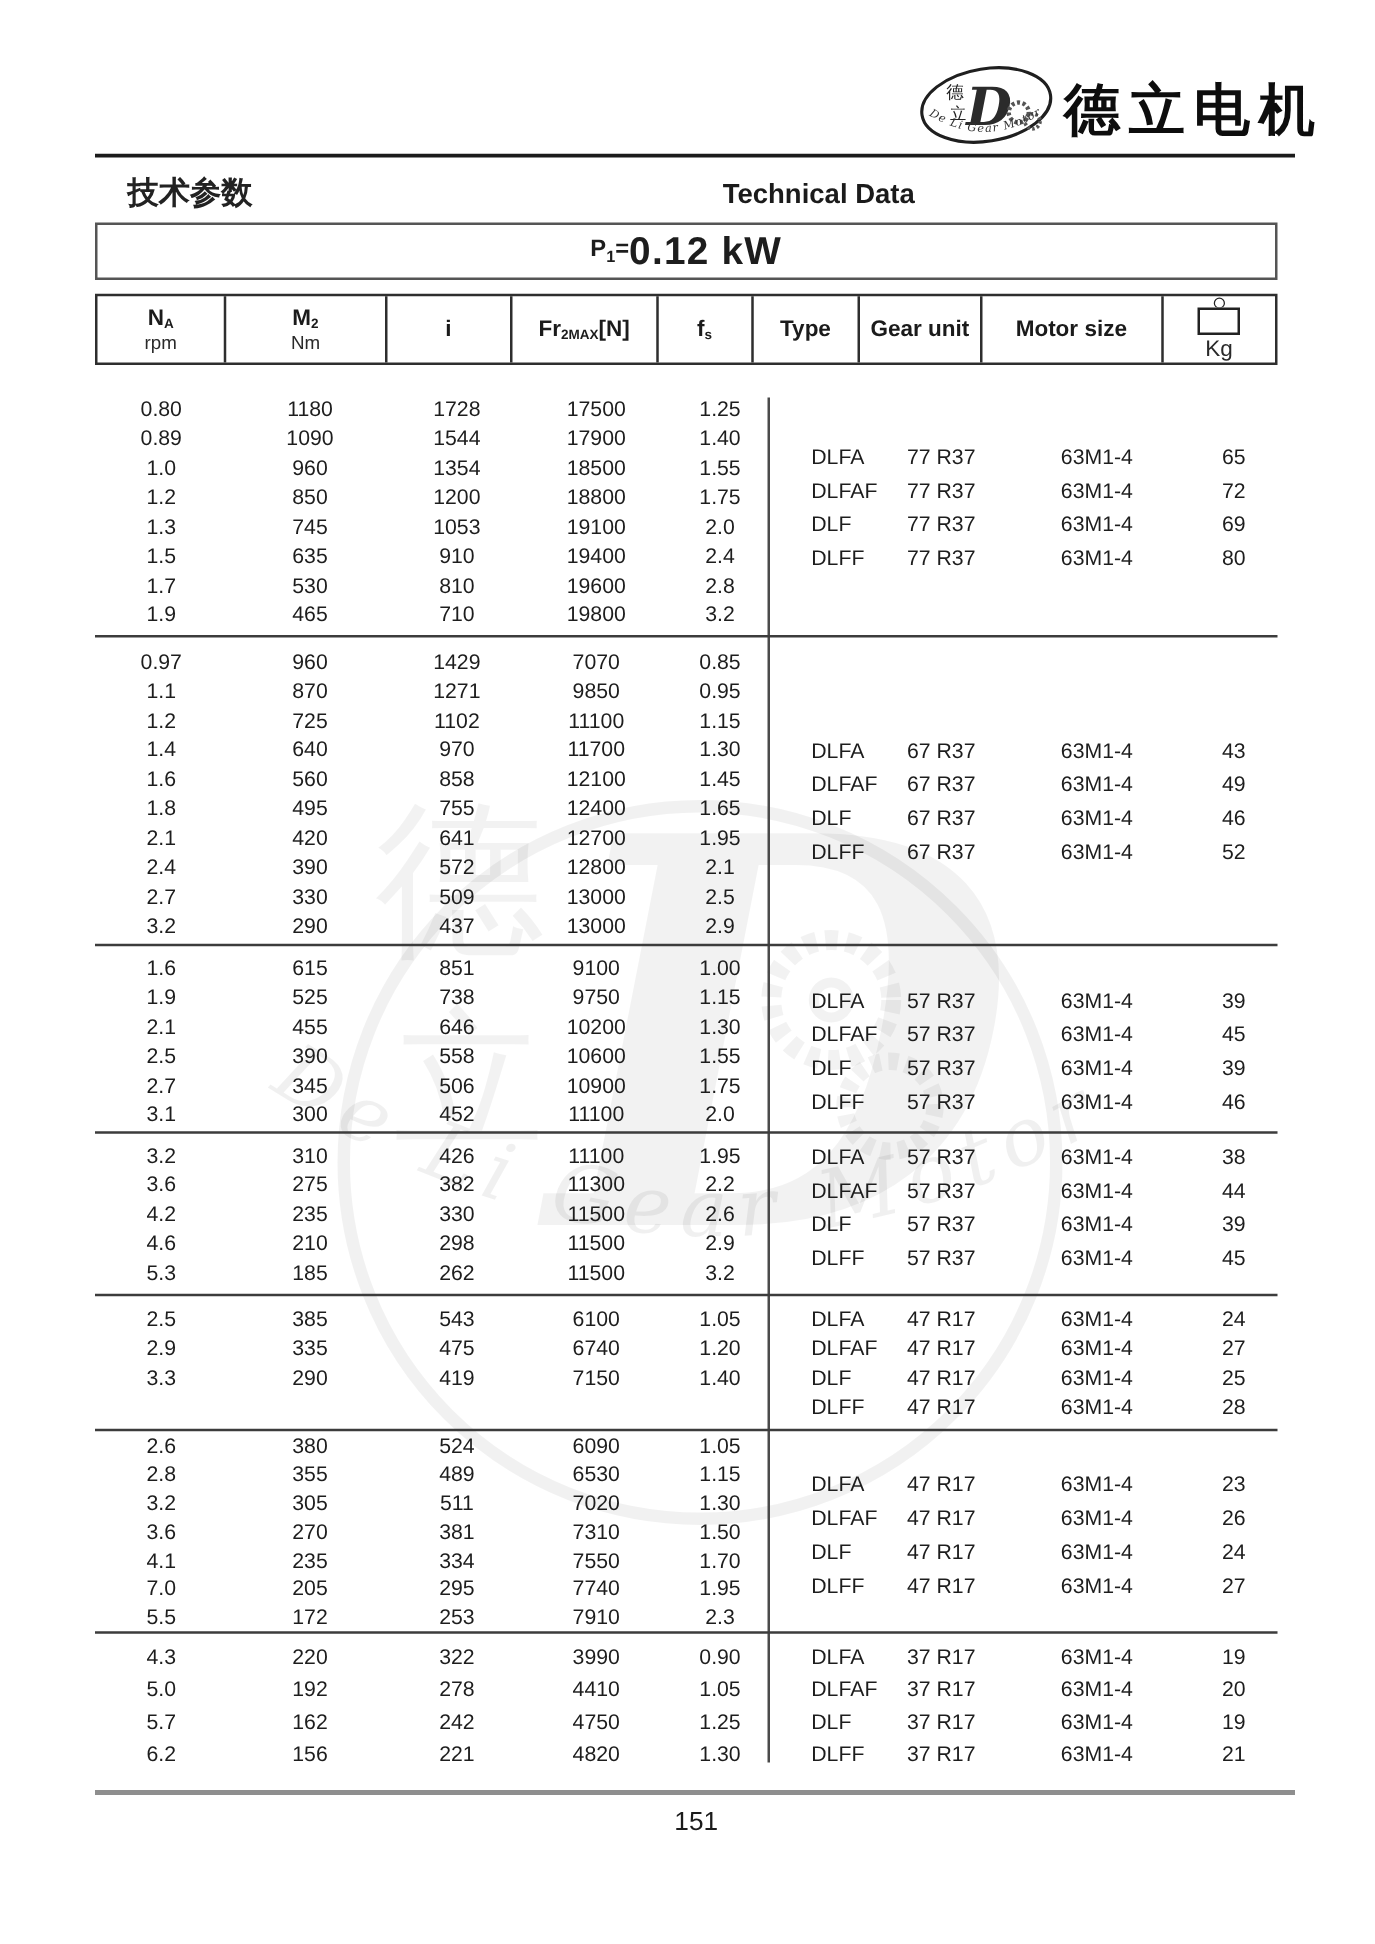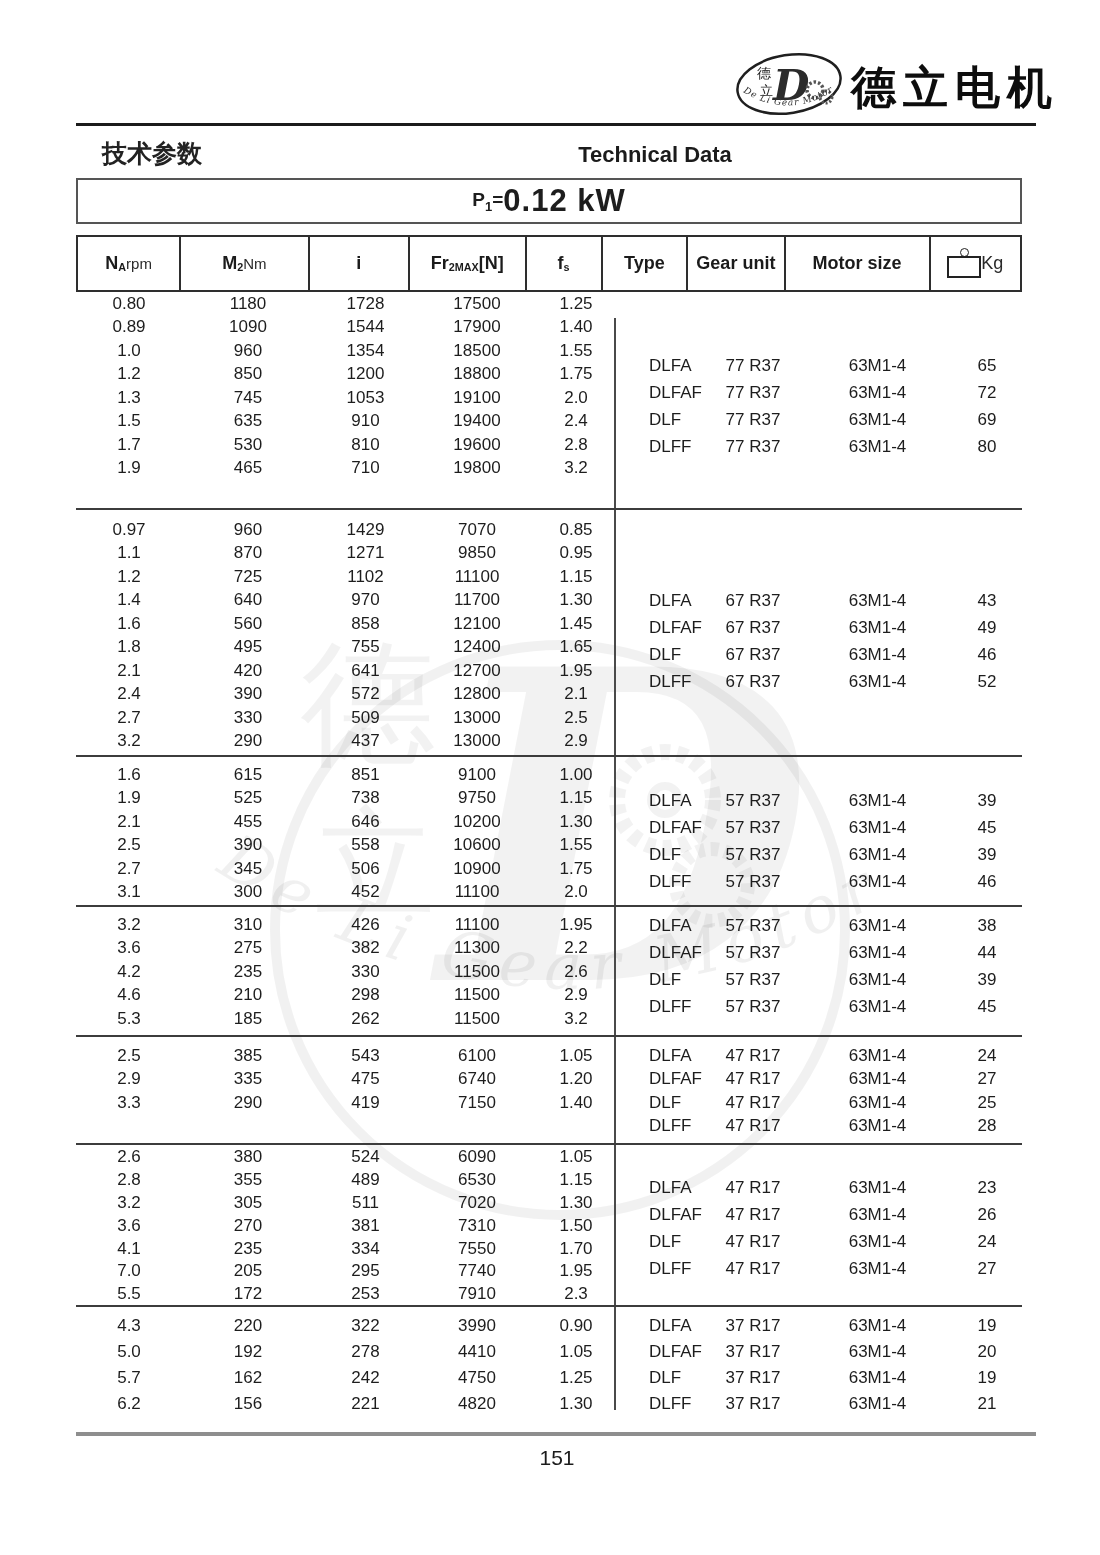--- a/index.html
+++ b/index.html
@@ -31,40 +31,40 @@
   #power-box .p-small{font-size:19px; font-weight:bold;}
   #power-box .p-small sub{font-size:13px;}
   #power-box .p-big{font-size:31px; font-weight:bold; letter-spacing:1px;}
   
   #thead{
     position:absolute; left:76px; top:235px; width:946px; height:57px;
     border:2px solid #2e2e2e; box-sizing:border-box; display:flex;
   }
   .hcell{
     border-right:2px solid #2e2e2e; box-sizing:border-box;
-    display:flex; flex-direction:row; align-items:center; justify-content:center;
+    display:flex; flex-direction:column; align-items:center; justify-content:center;
     font-weight:bold; font-size:18px; color:#1b1b1b; line-height:1.15;text-align:right;
   }
   .hcell:last-child{border-right:none;}
   .hsub{font-weight:normal; font-size:15px; color:#2a2a2a;}
   .hcell sub{font-size:0.6em; vertical-align:-0.2em; letter-spacing:0;}
   .w1{width:106px}.w2{width:132px}.w3{width:103px}.w4{width:120px}.w5{width:78px}
   .w6{width:88px}.w7{width:100px}.w8{width:149px}.w9{width:92px}
   
   .kg-icon{display:flex; flex-direction:column; align-items:center; margin-bottom:1px;}
   .kg-knob{width:7px; height:7px; border:1.5px solid #222; border-radius:50%; background:#fff; margin-bottom:-1px;}
   .kg-box{width:30px; height:18px; border:2px solid #222; background:#fff;}
   
   #tbody{position:absolute; left:76px; top:292px; width:946px;}
   .block{position:relative; border-bottom:2px solid #3c3c3c;}
   .block.b7{border-bottom:none;}
   .b1{height:216px}.b2{height:245px}.b3{height:148px}.b4{height:128px}
   .b5{height:106px}.b6{height:160px}.b7{height:128px}
   .left-rows{position:absolute; left:0; top:0; width:539px;}
-  .b1 .left-rows{}.b2 .left-rows{padding-top:8px}
+  .b1 .left-rows{padding-top:24px}.b2 .left-rows{padding-top:8px}
   .b3 .left-rows{padding-top:6px}.b4 .left-rows{padding-top:6px}
   .b5 .left-rows{padding-top:7px}.b6 .left-rows{padding-top:1px}
   .b7 .left-rows{padding-top:6px}
   .lrow{display:flex; height:23.5px; align-items:center;}
   .b6 .lrow{height:22.8px}.b7 .lrow{height:26px}
   .right-rows{position:absolute; left:539px; top:0; width:407px;}
   .b1 .right-rows{margin-top:60px}.b2 .right-rows{margin-top:77px}
   .b3 .right-rows{margin-top:30px}.b4 .right-rows{margin-top:5px}
   .b5 .right-rows{margin-top:7px}.b6 .right-rows{margin-top:29px}
   .b7 .right-rows{margin-top:6px}

